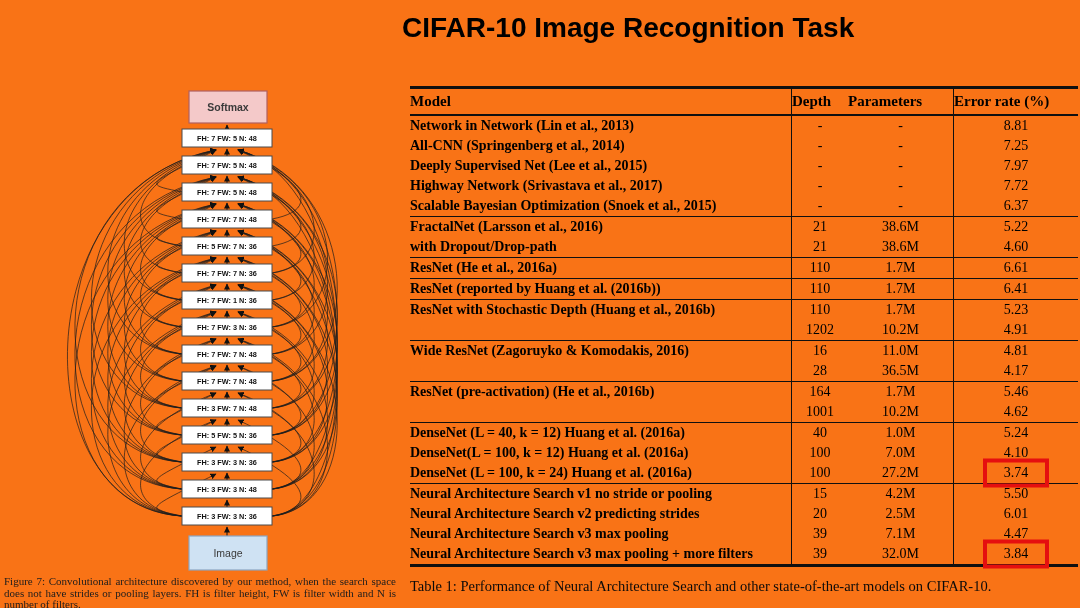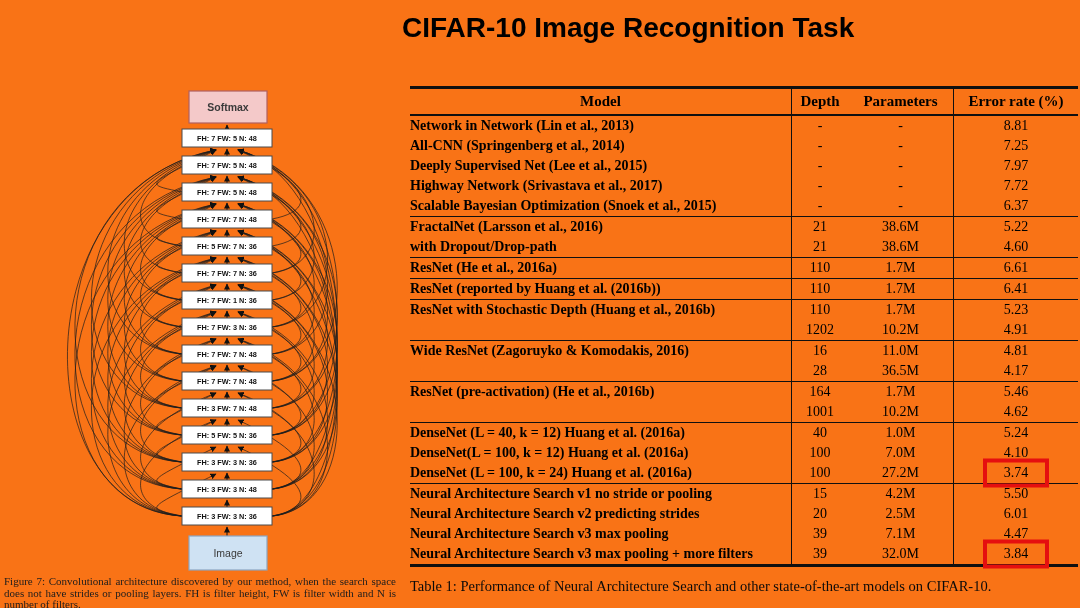--- a/index.html
+++ b/index.html
@@ -8,21 +8,21 @@
   .title{position:absolute;left:402px;top:11px;font-family:"Liberation Sans",sans-serif;
          font-weight:bold;font-size:28px;line-height:34px;color:#000;white-space:nowrap;}
   #arch-svg{position:absolute;left:0;top:82px;width:405px;height:492px;}
   .fig-caption{position:absolute;left:4px;top:576px;width:392px;
          font-family:"Liberation Serif",serif;font-size:11px;line-height:11.5px;color:#1d1d1d;
          text-align:justify;}
   .table-wrap{position:absolute;left:410px;top:86px;width:666px;}
   table.results{border-collapse:collapse;width:666px;table-layout:fixed;
          border-top:3px solid #101010;border-bottom:3px solid #101010;}
   table.results th{font-family:"Liberation Serif",serif;font-size:15px;font-weight:bold;
-         height:25px;padding:0;border-bottom:2px solid #101010;text-align:center;}
+         height:25px;padding:0;border-bottom:2px solid #101010;text-align:left;}
   table.results td{font-family:"Liberation Serif",serif;font-size:14px;height:20px;
          padding:0;vertical-align:middle;white-space:nowrap;overflow:visible;}
   .c-model{width:381px;text-align:left;font-weight:bold;}
   td.c-model{padding-left:8px;}
   .c-depth{width:56px;text-align:center;border-left:1.6px solid #101010;}
   .c-params{width:105px;text-align:center;}
   .c-error{width:124px;text-align:center;border-left:1.6px solid #101010;}
   td.c-error{position:relative;}
   tbody:not(.first-group) tr:first-child td{border-top:1.6px solid #101010;}
   .hl-box{position:absolute;left:50%;top:50%;transform:translate(-50%,-50%);

